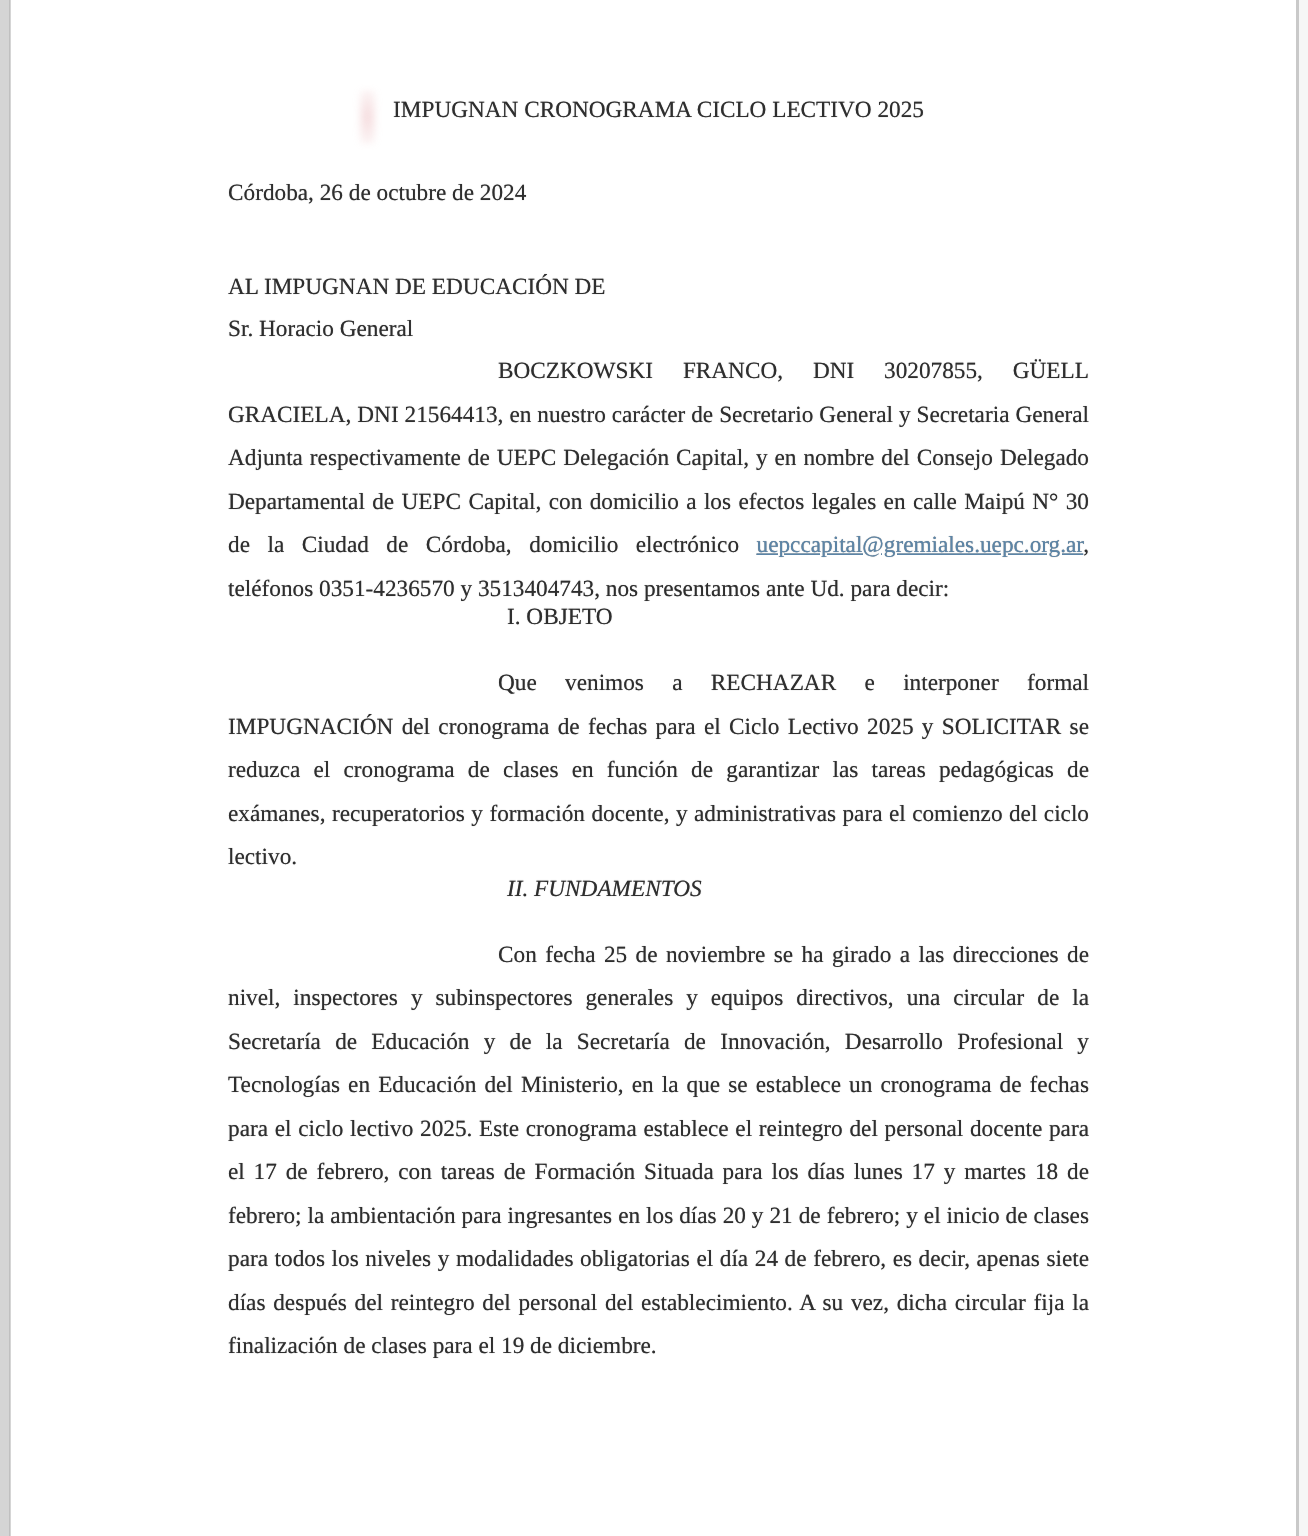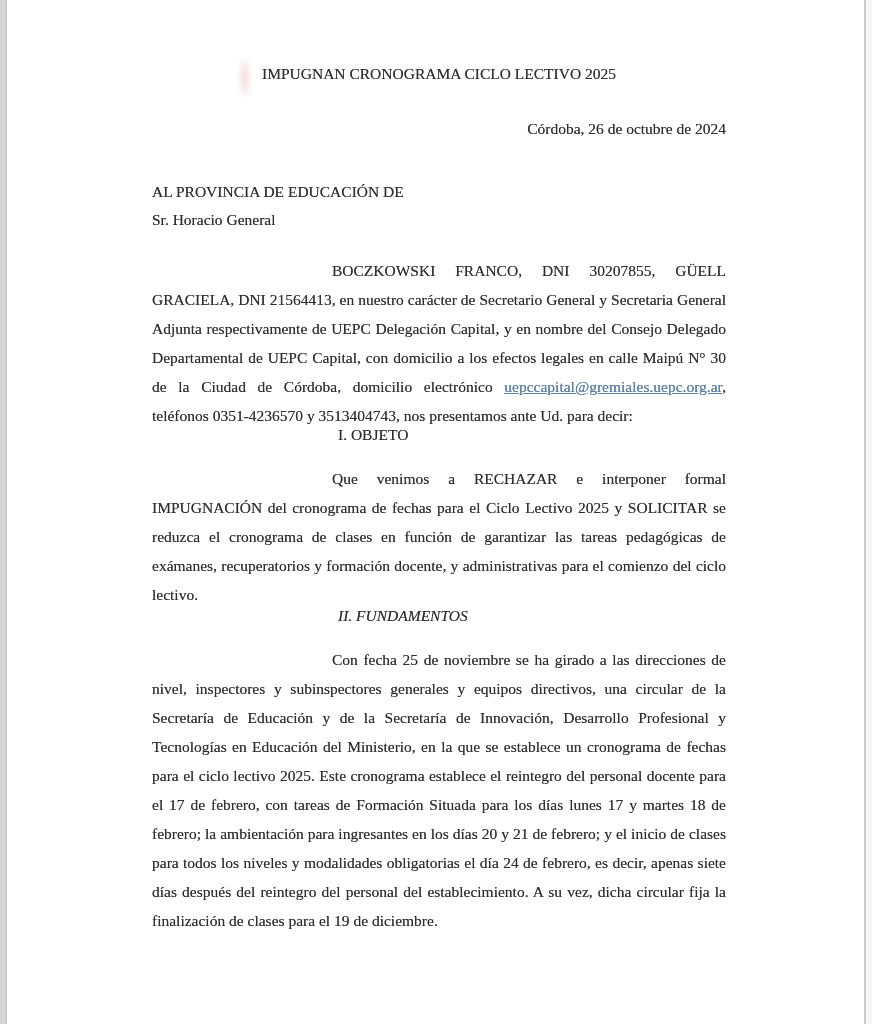--- a/index.html
+++ b/index.html
@@ -59,33 +59,32 @@
     line-height: 29px;
     text-shadow: 0 0 0.5px rgba(46,46,46,0.65);
   }
   .title {
     margin-top: 59px;
     text-align: center;
     white-space: nowrap;
   }
   .date {
     margin-top: 26px;
-    text-align: right;
+    text-align: left;
   }
   .address {
     margin-top: 35px;
     line-height: 27.5px;
   }
   .para {
     margin: 0;
     text-align: justify;
     text-indent: 180px;
   }
   .para.intro {
-    margin-top: 23px;
   }
   .heading {
     margin: 15px;
     padding-left: 171px;
     font-size: 15.5px;
     font-weight: normal;
     line-height: 29px;
   }
   .heading.first {
     margin-top: -10px;
@@ -108,21 +107,21 @@
   <div class="edge-right"></div>
   <div class="smudge"></div>
 
   <div class="column">
 
     <div class="title">IMPUGNAN CRONOGRAMA CICLO LECTIVO 2025</div>
 
     <div class="date">Córdoba, 26 de octubre de 2024</div>
 
     <div class="address">
-      <div>AL PROVINCIA DE EDUCACIÓN DE</div>
+      <div>AL IMPUGNAN DE EDUCACIÓN DE</div>
       <div>Sr. Horacio General</div>
     </div>
 
     <p class="para intro"><span>BOCZKOWSKI FRANCO, DNI 30207855, GÜELL GRACIELA, DNI 21564413, en nuestro carácter de Secretario General y Secretaria General Adjunta respectivamente de UEPC Delegación Capital, y en nombre del Consejo Delegado Departamental de UEPC Capital, con domicilio a los efectos legales en calle Maipú N° 30 de la Ciudad de Córdoba, domicilio electrónico </span><a class="email" style="color: rgb(91, 133, 168);">uepccapital@gremiales.uepc.org.ar</a><span>, teléfonos 0351-4236570 y 3513404743, nos presentamos ante Ud. para decir:</span></p>
 
     <h2 class="heading first">I. OBJETO</h2>
 
     <p class="para">Que venimos a RECHAZAR e interponer formal IMPUGNACIÓN del cronograma de fechas para el Ciclo Lectivo 2025 y SOLICITAR se reduzca el cronograma de clases en función de garantizar las tareas pedagógicas de exámanes, recuperatorios y formación docente, y administrativas para el comienzo del ciclo lectivo.</p>
 
     <h2 class="heading second">II. FUNDAMENTOS</h2>

